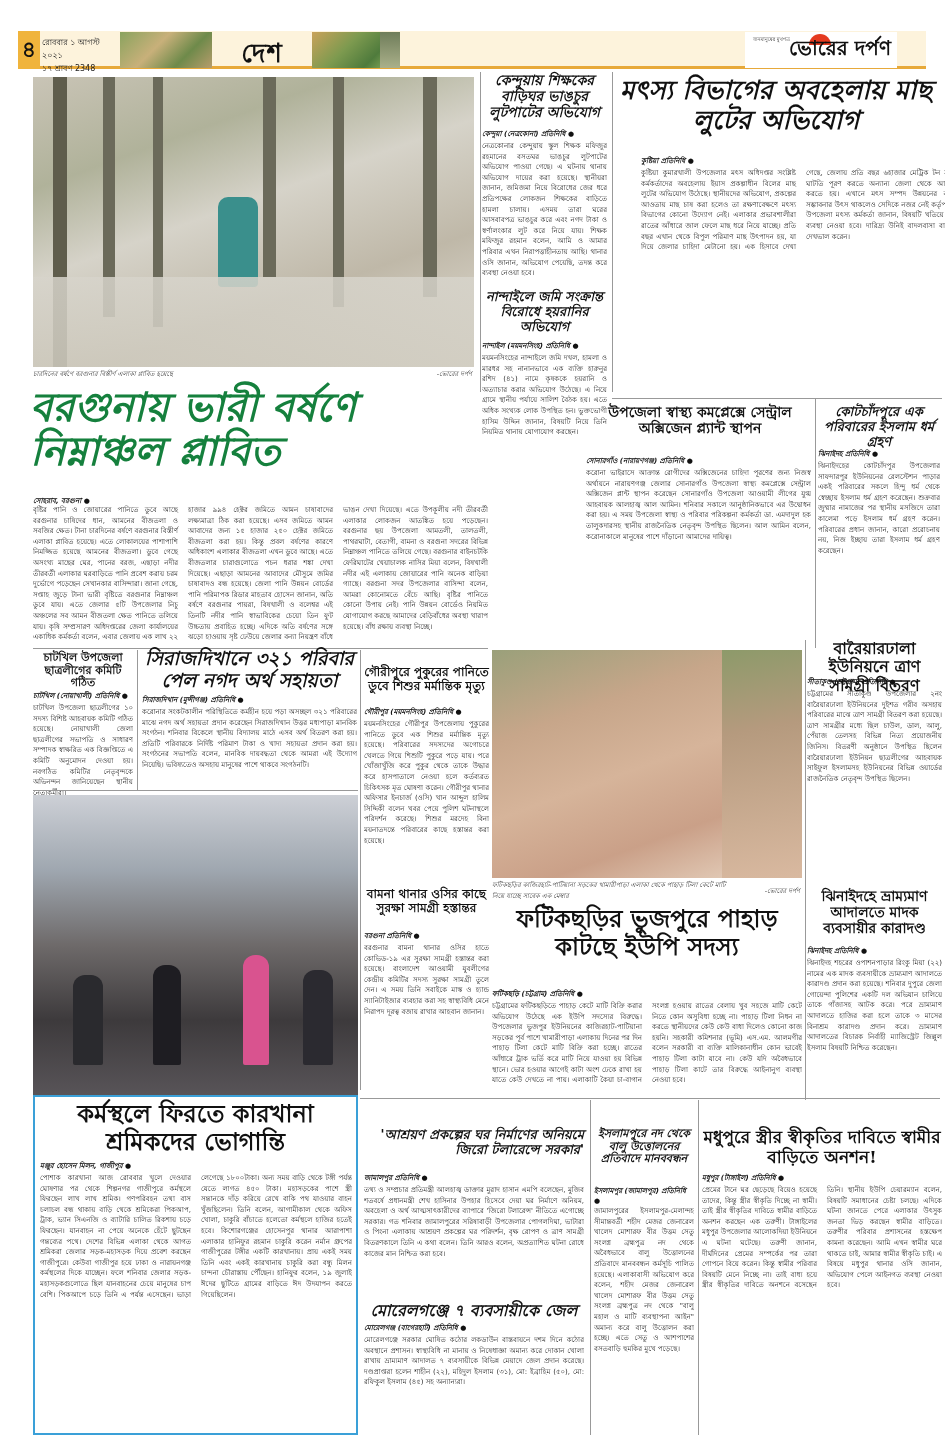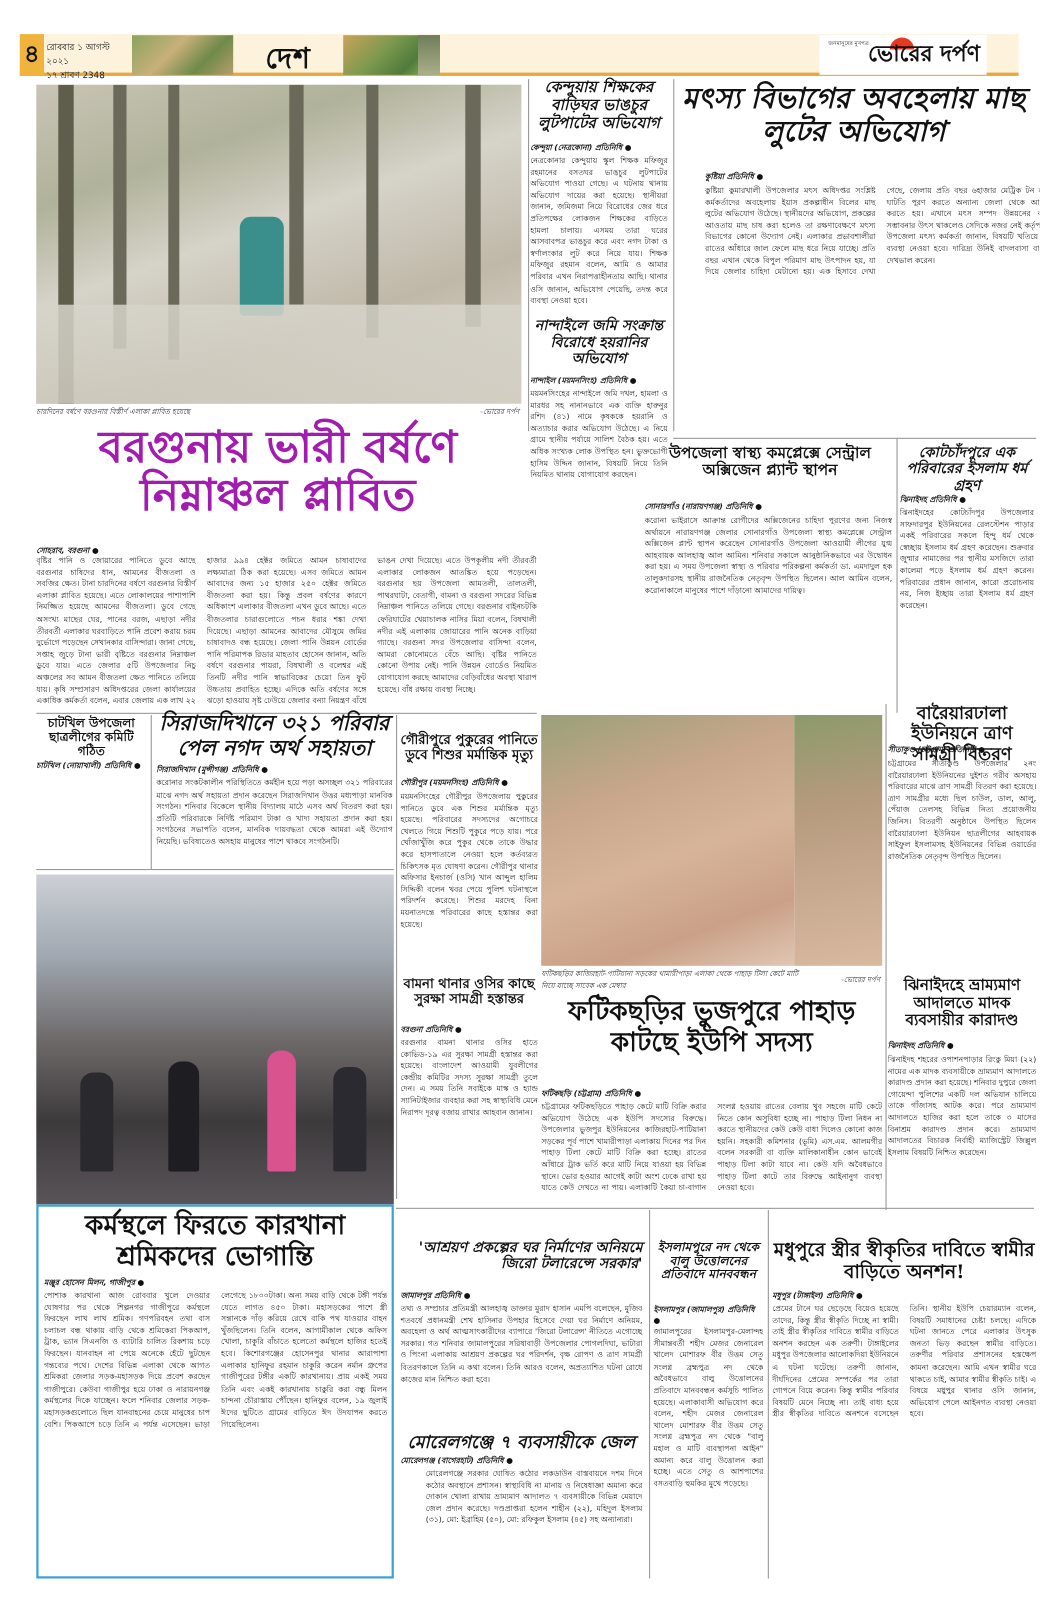--- a/index.html
+++ b/index.html
@@ -16,21 +16,21 @@
   .brand-name { position: absolute; right: 6px; bottom: 2px; font: bold 20px "DejaVu Serif", serif; color: #111; }
   .brand-tag { position: absolute; left: 8px; top: 4px; font-size: 5px; color: #333; }
   .brand-sun { position: absolute; left: 64px; top: 2px; width: 22px; height: 11px; border-radius: 11px 11px 0 0; background: #e53a1f; }
 
   .photo { background: linear-gradient(160deg, #c9c4b6 0%, #b0b29a 25%, #d6d3c9 45%, #bfb8a8 70%, #e4e0d7 100%); overflow: hidden; }
   .photo .tree { position: absolute; width: 10px; background: #6b6a5a; }
   .caption { font-size: 6.5px; color: #333; font-style: italic; }
   .credit { font-size: 6.5px; color: #333; font-style: italic; text-align: right; }
 
   .hl { font-family: "DejaVu Serif", serif; font-weight: bold; color: #111; text-align: center; line-height: 1.15; }
-  .hl-red { color: #a21caf; font-family: "DejaVu Serif", serif; font-weight: bold; text-align: center; line-height: 1.1; }
+  .hl-red { color: #15803d; font-family: "DejaVu Serif", serif; font-weight: bold; font-style: italic; line-height: 1.1; }
   .byline { font-size: 7px; font-weight: bold; font-style: italic; color: #111; margin-bottom: 1px; }
   .body { font-size: 7px; line-height: 10.6px; color: #222; text-align: justify; overflow: hidden; }
   .cols2 { column-count: 2; column-gap: 10px; }
   .cols3 { column-count: 3; column-gap: 10px; }
   .vline { background: #999; width: 1px; }
   .hline { background: #999; height: 1px; }
   .boxed { border: 2px solid #3aa0d8; }
 </style>
 </head>
 <body>
@@ -101,20 +101,21 @@
 <div class="abs hl" style="left:818px;top:405px;width:122px;font-size:13px;font-style:italic;">কোটচাঁদপুরে এক পরিবারের ইসলাম ধর্ম গ্রহণ</div>
 <div class="abs" style="left:818px;top:448px;width:122px;">
   <div class="byline">ঝিনাইদহ প্রতিনিধি ●</div>
   <div class="body" style="height:190px;">ঝিনাইদহের কোটচাঁদপুর উপজেলার সাফদারপুর ইউনিয়নের রেলস্টেশন পাড়ার একই পরিবারের সকলে হিন্দু ধর্ম থেকে স্বেচ্ছায় ইসলাম ধর্ম গ্রহণ করেছেন। শুক্রবার জুম্মার নামাজের পর স্থানীয় মসজিদে তারা কালেমা পড়ে ইসলাম ধর্ম গ্রহণ করেন। পরিবারের প্রধান জানান, কারো প্ররোচনায় নয়, নিজ ইচ্ছায় তারা ইসলাম ধর্ম গ্রহণ করেছেন।</div>
 </div>
 
 <div class="abs hline" style="left:33px;top:648px;width:455px;"></div>
 <div class="abs hl" style="left:33px;top:652px;width:100px;font-size:11px;">চাটখিল উপজেলা ছাত্রলীগের কমিটি গঠিত</div>
 <div class="abs" style="left:33px;top:690px;width:100px;">
   <div class="byline">চাটখিল (নোয়াখালী) প্রতিনিধি ●</div>
+  <div class="body" style="height:95px;">চাটখিল উপজেলা ছাত্রলীগের ১০ সদস্য বিশিষ্ট আহবায়ক কমিটি গঠিত হয়েছে। নোয়াখালী জেলা ছাত্রলীগের সভাপতি ও সাধারণ সম্পাদক স্বাক্ষরিত এক বিজ্ঞপ্তিতে এ কমিটি অনুমোদন দেওয়া হয়। নবগঠিত কমিটির নেতৃবৃন্দকে অভিনন্দন জানিয়েছেন স্থানীয় নেতাকর্মীরা।</div>
 </div>
 
 <div class="abs vline" style="left:137px;top:650px;height:140px;"></div>
 <div class="abs hl" style="left:142px;top:648px;width:215px;font-size:19px;font-style:italic;">সিরাজদিখানে ৩২১ পরিবার পেল নগদ অর্থ সহায়তা</div>
 <div class="abs" style="left:142px;top:694px;width:215px;">
   <div class="byline">সিরাজদিখান (মুন্সীগঞ্জ) প্রতিনিধি ●</div>
   <div class="body" style="height:92px;">করোনার সংকটকালীন পরিস্থিতিতে কর্মহীন হয়ে পড়া অসচ্ছল ৩২১ পরিবারের মাঝে নগদ অর্থ সহায়তা প্রদান করেছেন সিরাজদিখান উত্তর মধ্যপাড়া মানবিক সংগঠন। শনিবার বিকেলে স্থানীয় বিদ্যালয় মাঠে এসব অর্থ বিতরণ করা হয়। প্রতিটি পরিবারকে নির্দিষ্ট পরিমাণ টাকা ও খাদ্য সহায়তা প্রদান করা হয়। সংগঠনের সভাপতি বলেন, মানবিক দায়বদ্ধতা থেকে আমরা এই উদ্যোগ নিয়েছি। ভবিষ্যতেও অসহায় মানুষের পাশে থাকবে সংগঠনটি।</div>
 </div>
 
 <div class="abs vline" style="left:360px;top:650px;height:440px;"></div>
@@ -172,21 +173,21 @@
 <div class="abs hline" style="left:360px;top:1098px;width:580px;"></div>
 <div class="abs hl" style="left:364px;top:1128px;width:220px;font-size:13px;font-style:italic;text-align:right;">'আশ্রয়ণ প্রকল্পের ঘর নির্মাণের অনিয়মে জিরো টলারেন্সে সরকার'</div>
 <div class="abs" style="left:364px;top:1172px;width:220px;">
   <div class="byline">জামালপুর প্রতিনিধি ●</div>
   <div class="body" style="height:120px;">তথ্য ও সম্প্রচার প্রতিমন্ত্রী আলহাজ্ব ডাক্তার মুরাদ হাসান এমপি বলেছেন, মুজিব শতবর্ষে প্রধানমন্ত্রী শেখ হাসিনার উপহার হিসেবে দেয়া ঘর নির্মাণে অনিয়ম, অবহেলা ও অর্থ আত্মসাৎকারীদের ব্যাপারে 'জিরো টলারেন্স' নীতিতে এগোচ্ছে সরকার। গত শনিবার জামালপুরের সরিষাবাড়ী উপজেলার পোগলদিঘা, ভাটারা ও পিংনা এলাকায় আশ্রয়ণ প্রকল্পের ঘর পরিদর্শন, বৃক্ষ রোপণ ও ত্রাণ সামগ্রী বিতরণকালে তিনি এ কথা বলেন। তিনি আরও বলেন, অপ্রত্যাশিত ঘটনা রোধে কাজের মান নিশ্চিত করা হবে।</div>
 </div>
 
 <div class="abs hl" style="left:364px;top:1302px;width:220px;font-size:16px;font-style:italic;">মোরেলগঞ্জে ৭ ব্যবসায়ীকে জেল</div>
 <div class="abs" style="left:364px;top:1322px;width:220px;">
   <div class="byline">মোরেলগঞ্জ (বাগেরহাট) প্রতিনিধি ●</div>
-  <div class="body" style="height:110px;margin-left:23px;">মোরেলগঞ্জে সরকার ঘোষিত কঠোর লকডাউন বাস্তবায়নে দশম দিনে কঠোর অবস্থানে প্রশাসন। স্বাস্থ্যবিধি না মানায় ও নিষেধাজ্ঞা অমান্য করে দোকান খোলা রাখায় ভ্রাম্যমাণ আদালত ৭ ব্যবসায়ীকে বিভিন্ন মেয়াদে জেল প্রদান করেছে। দণ্ডপ্রাপ্তরা হলেন শাহীন (২২), মহিদুল ইসলাম (৩১), মো: ইব্রাহিম (৫০), মো: রফিকুল ইসলাম (৪৫) সহ অন্যান্যরা।</div>
+  <div class="body" style="height:110px;">মোরেলগঞ্জে সরকার ঘোষিত কঠোর লকডাউন বাস্তবায়নে দশম দিনে কঠোর অবস্থানে প্রশাসন। স্বাস্থ্যবিধি না মানায় ও নিষেধাজ্ঞা অমান্য করে দোকান খোলা রাখায় ভ্রাম্যমাণ আদালত ৭ ব্যবসায়ীকে বিভিন্ন মেয়াদে জেল প্রদান করেছে। দণ্ডপ্রাপ্তরা হলেন শাহীন (২২), মহিদুল ইসলাম (৩১), মো: ইব্রাহিম (৫০), মো: রফিকুল ইসলাম (৪৫) সহ অন্যান্যরা।</div>
 </div>
 
 <div class="abs vline" style="left:590px;top:1100px;height:335px;"></div>
 <div class="abs hl" style="left:594px;top:1128px;width:100px;font-size:11px;font-style:italic;">ইসলামপুরে নদ থেকে বালু উত্তোলনের প্রতিবাদে মানববন্ধন</div>
 <div class="abs" style="left:594px;top:1185px;width:100px;">
   <div class="byline">ইসলামপুর (জামালপুর) প্রতিনিধি ●</div>
   <div class="body" style="height:245px;">জামালপুরের ইসলামপুর-মেলান্দহ সীমান্তবর্তী শহীদ মেজর জেনারেল খালেদ মোশারফ বীর উত্তম সেতু সংলগ্ন ব্রহ্মপুত্র নদ থেকে অবৈধভাবে বালু উত্তোলনের প্রতিবাদে মানববন্ধন কর্মসূচি পালিত হয়েছে। এলাকাবাসী অভিযোগ করে বলেন, শহীদ মেজর জেনারেল খালেদ মোশারফ বীর উত্তম সেতু সংলগ্ন ব্রহ্মপুত্র নদ থেকে "বালু মহাল ও মাটি ব্যবস্থাপনা আইন" অমান্য করে বালু উত্তোলন করা হচ্ছে। এতে সেতু ও আশপাশের বসতবাড়ি হুমকির মুখে পড়েছে।</div>
 </div>
 
 <div class="abs vline" style="left:698px;top:1100px;height:335px;"></div>

